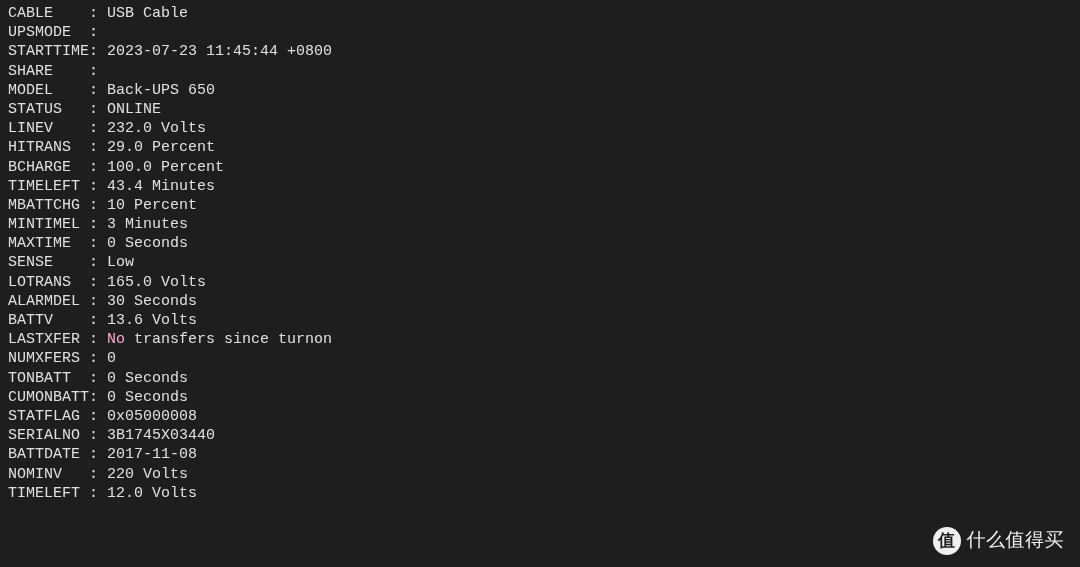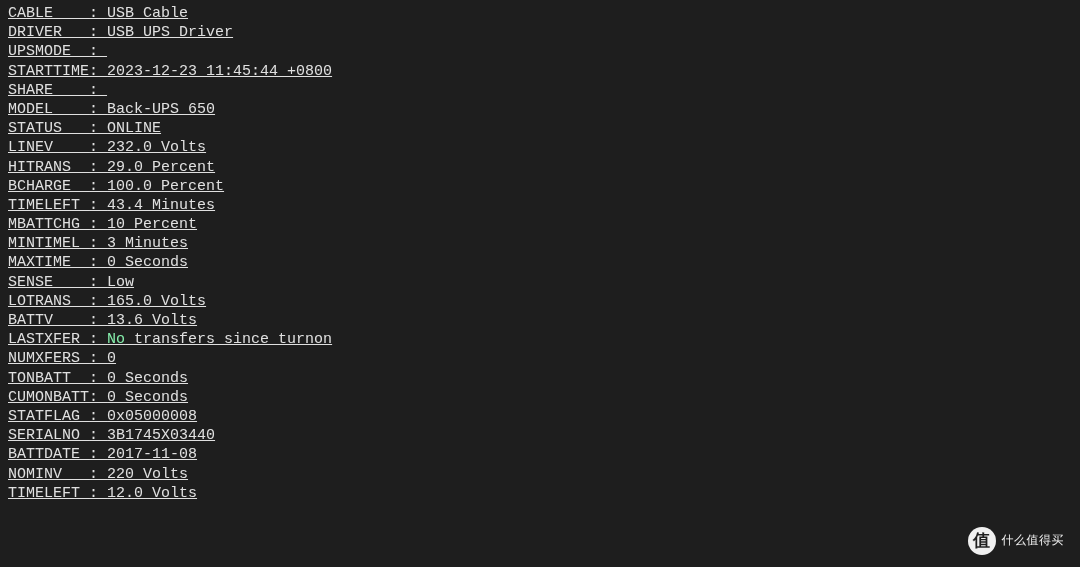--- a/index.html
+++ b/index.html
@@ -14,33 +14,32 @@
       font-size: 15px;
       line-height: 1.28;
       width: 1080px;
       height: 567px;
       padding: 4px 8px;
       position: relative;
       overflow: hidden;
     }
     .row {
       white-space: pre;
-      text-decoration: underline;
     }
     .key {
       display: inline;
     }
     .sep {
       display: inline;
     }
     .val {
       display: inline;
     }
     .highlight {
-      color: #86efac;
+      color: #f9a8d4;
     }
     .watermark {
       position: absolute;
       bottom: 12px;
       right: 16px;
       display: flex;
       align-items: center;
       gap: 6px;
       color: #f0f0f0;
     }
@@ -51,45 +50,45 @@
       background: #f0f0f0;
       color: #1e1e1e;
       display: flex;
       align-items: center;
       justify-content: center;
       font-weight: bold;
       font-size: 17px;
       font-family: sans-serif;
     }
     .watermark-text {
-      font-family: Liberation Serif, serif;
-      font-size: 12px;
+      font-family: Liberation Mono, monospace;
+      font-size: 19px;
       letter-spacing: 0.5px;
     }
   </style>
 </head>
 <body>
 
 <div id="terminal">
     <div class="row"><span class="key">CABLE    </span><span class="sep">: </span><span class="val">USB Cable</span></div>
-    <div class="row"><span class="key">DRIVER   </span><span class="sep">: </span><span class="val">USB UPS Driver</span></div>
     <div class="row"><span class="key">UPSMODE  </span><span class="sep">: </span><span class="val"></span></div>
-    <div class="row"><span class="key">STARTTIME</span><span class="sep">: </span><span class="val">2023-12-23 11:45:44 +0800</span></div>
+    <div class="row"><span class="key">STARTTIME</span><span class="sep">: </span><span class="val">2023-07-23 11:45:44 +0800</span></div>
     <div class="row"><span class="key">SHARE    </span><span class="sep">: </span><span class="val"></span></div>
     <div class="row"><span class="key">MODEL    </span><span class="sep">: </span><span class="val">Back-UPS 650</span></div>
     <div class="row"><span class="key">STATUS   </span><span class="sep">: </span><span class="val">ONLINE</span></div>
     <div class="row"><span class="key">LINEV    </span><span class="sep">: </span><span class="val">232.0 Volts</span></div>
     <div class="row"><span class="key">HITRANS  </span><span class="sep">: </span><span class="val">29.0 Percent</span></div>
     <div class="row"><span class="key">BCHARGE  </span><span class="sep">: </span><span class="val">100.0 Percent</span></div>
     <div class="row"><span class="key">TIMELEFT </span><span class="sep">: </span><span class="val">43.4 Minutes</span></div>
     <div class="row"><span class="key">MBATTCHG </span><span class="sep">: </span><span class="val">10 Percent</span></div>
     <div class="row"><span class="key">MINTIMEL </span><span class="sep">: </span><span class="val">3 Minutes</span></div>
     <div class="row"><span class="key">MAXTIME  </span><span class="sep">: </span><span class="val">0 Seconds</span></div>
     <div class="row"><span class="key">SENSE    </span><span class="sep">: </span><span class="val">Low</span></div>
     <div class="row"><span class="key">LOTRANS  </span><span class="sep">: </span><span class="val">165.0 Volts</span></div>
+    <div class="row"><span class="key">ALARMDEL </span><span class="sep">: </span><span class="val">30 Seconds</span></div>
     <div class="row"><span class="key">BATTV    </span><span class="sep">: </span><span class="val">13.6 Volts</span></div>
     <div class="row"><span class="key">LASTXFER </span><span class="sep">: </span><span class="highlight">No</span><span class="val"> transfers since turnon</span></div>
     <div class="row"><span class="key">NUMXFERS </span><span class="sep">: </span><span class="val">0</span></div>
     <div class="row"><span class="key">TONBATT  </span><span class="sep">: </span><span class="val">0 Seconds</span></div>
     <div class="row"><span class="key">CUMONBATT</span><span class="sep">: </span><span class="val">0 Seconds</span></div>
     <div class="row"><span class="key">STATFLAG </span><span class="sep">: </span><span class="val">0x05000008</span></div>
     <div class="row"><span class="key">SERIALNO </span><span class="sep">: </span><span class="val">3B1745X03440</span></div>
     <div class="row"><span class="key">BATTDATE </span><span class="sep">: </span><span class="val">2017-11-08</span></div>
     <div class="row"><span class="key">NOMINV   </span><span class="sep">: </span><span class="val">220 Volts</span></div>
     <div class="row"><span class="key">TIMELEFT </span><span class="sep">: </span><span class="val">12.0 Volts</span></div>

